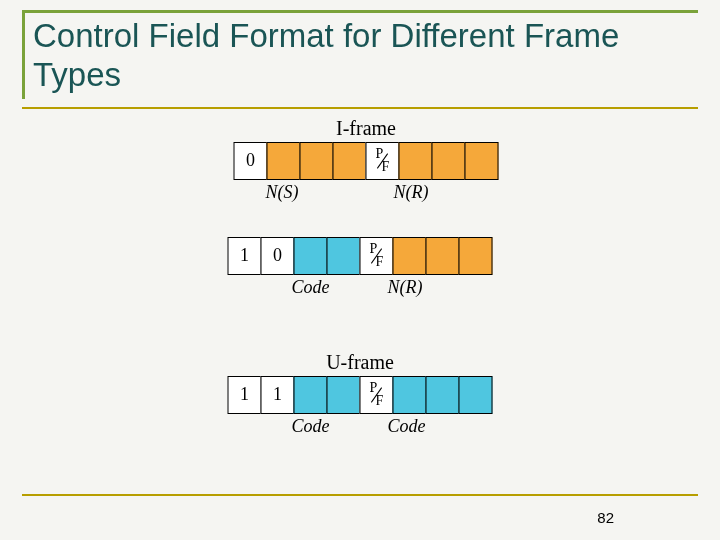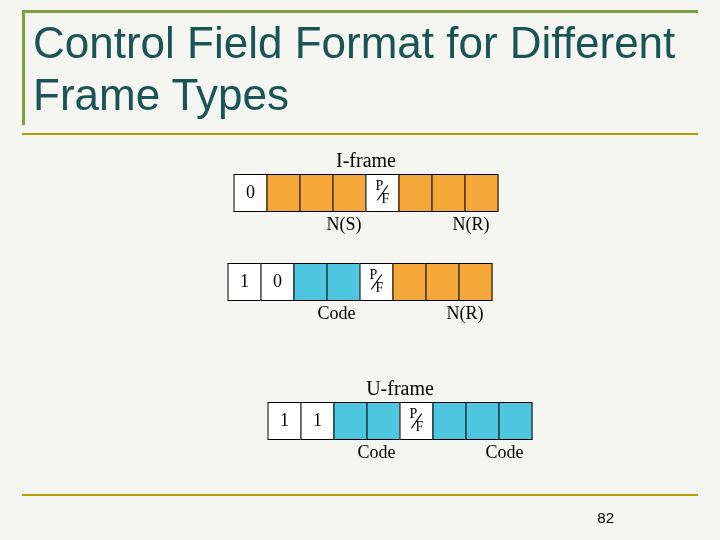--- a/index.html
+++ b/index.html
@@ -17,21 +17,21 @@
     padding: 10px 22px 16px 22px;
     position: relative;
   }
   .title-wrap {
     border-left: 3px solid #7aa23a;
     border-top: 3px solid #7aa23a;
     padding: 4px 0 4px 8px;
     margin-bottom: 8px;
   }
   .title {
-    font-size: 44px;
+    font-size: 33px;
     color: #1a5555;
     line-height: 1.18;
     font-weight: normal;
     margin: 0;
   }
   .rule {
     height: 2px;
     background: #b79e00;
     margin-top: 2px;
   }
@@ -83,21 +83,22 @@
     width: 18px; height: 1px;
     background: #000;
     transform: translate(-50%,-50%) rotate(-55deg);
   }
   .labels {
     display: flex;
     margin-top: 2px;
     font-size: 18px;
   }
   .label {
-    text-align: right;
+    text-align: left;
+    font-style: italic;
   }
   .bottom-rule {
     position: absolute;
     left: 22px;
     right: 22px;
     bottom: 44px;
     height: 2px;
     background: #b79e00;
   }
   .pagenum {
@@ -114,21 +115,21 @@
 
 <div class="slide">
 
   <div class="title-wrap">
     <h1 class="title">Control Field Format for Different Frame Types</h1>
   </div>
   <div class="rule"></div>
 
   <div class="diagram-area">
 
-    <div class="frame" style="top:14px;padding-left:12px;">
+    <div class="frame" style="top:8px;padding-left:12px;">
       <div class="frame-title">I-frame</div>
       <div class="cells">
         <div class="cell first">0</div>
         <div class="cell orange"></div>
         <div class="cell orange"></div>
         <div class="cell orange"></div>
         <div class="cell">
           <span class="pf-stack">
             <span class="pf-p">P</span>
             <span class="pf-slash"></span>
@@ -165,21 +166,21 @@
         <div class="cell orange"></div>
       </div>
       <div class="labels">
         <div class="label" style="width:64px"></div>
         <div class="label" style="width:64px">Code</div>
         <div class="label" style="width:32px"></div>
         <div class="label" style="width:96px">N(R)</div>
       </div>
     </div>
 
-    <div class="frame" style="top:242px;margin-left:40px;">
+    <div class="frame" style="top:242px;">
       <div class="frame-title">U-frame</div>
       <div class="cells">
         <div class="cell first">1</div>
         <div class="cell">1</div>
         <div class="cell cyan"></div>
         <div class="cell cyan"></div>
         <div class="cell">
           <span class="pf-stack">
             <span class="pf-p">P</span>
             <span class="pf-slash"></span>

